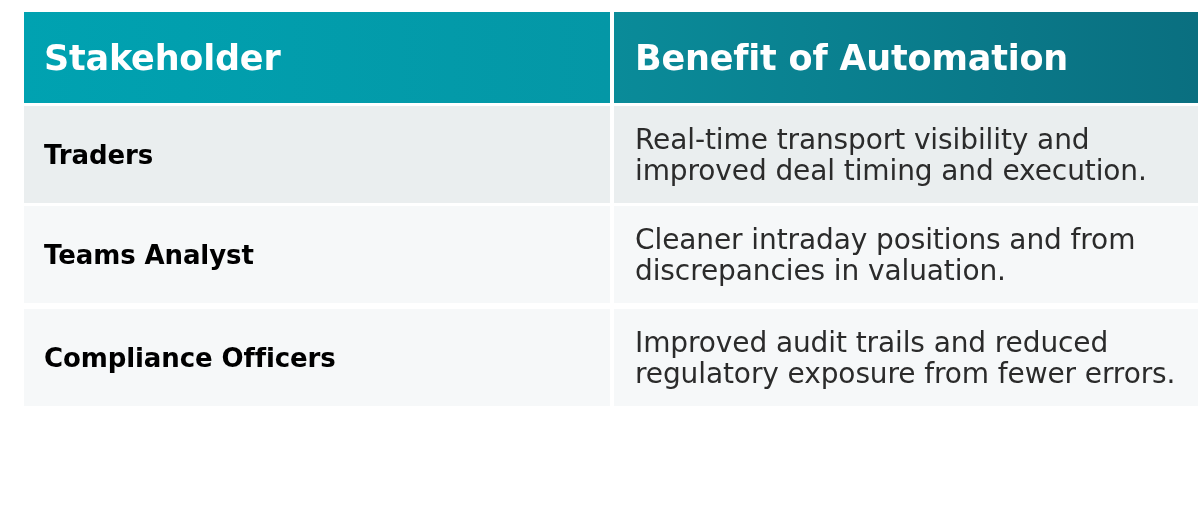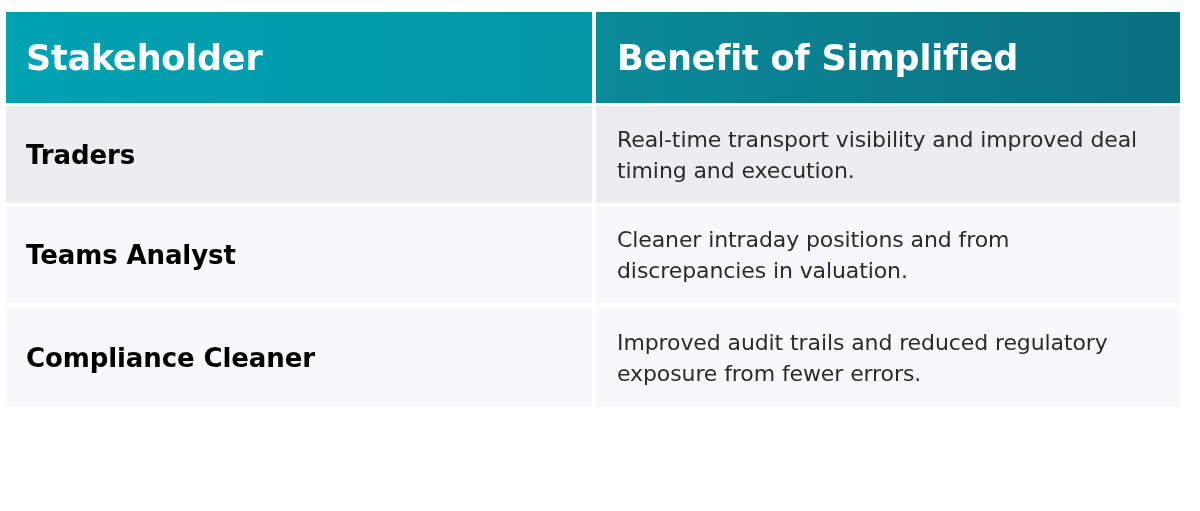--- a/index.html
+++ b/index.html
@@ -12,21 +12,21 @@
     height: 511px;
     font-family: "DejaVu Sans", "Liberation Sans", sans-serif;
     overflow: hidden;
   }
 
   .table-wrap {
     position: relative;
     width: 1200px;
     height: 511px;
     box-sizing: border-box;
-    padding: 12px 0 0 6px;
+    padding: 12px 0 0 24px;
   }
 
   .table {
     width: 1174px;
     border-collapse: separate;
     border-spacing: 0;
     table-layout: fixed;
   }
 
   
@@ -93,21 +93,21 @@
 
   .stakeholder-label {
     font-size: 26px;
     font-weight: bold;
     color: #000000;
     letter-spacing: -0.1px;
     line-height: 30px;
   }
 
   .benefit-text {
-    font-size: 22px;
+    font-size: 28px;
     font-weight: normal;
     color: #2b2b2b;
     line-height: 31px;
     letter-spacing: -0.1px;
     max-width: 545px;
   }
 
   
   .rule-row td {
     height: 3px;
@@ -123,21 +123,21 @@
     <colgroup>
       <col style="width:586px">
       <col style="width:4px">
       <col>
     </colgroup>
 
     <thead>
       <tr class="thead-row">
         <th class="th-stakeholder">Stakeholder</th>
         <th class="th-gap"></th>
-        <th class="th-benefit">Benefit of Simplified</th>
+        <th class="th-benefit">Benefit of Automation</th>
       </tr>
     </thead>
 
     <tbody>
       <tr class="sep-row">
         <td></td>
         <td></td>
         <td></td>
       </tr>
 
@@ -175,21 +175,21 @@
 
 
       <tr class="rule-row">
         <td></td>
         <td></td>
         <td></td>
       </tr>
 
       <tr class="body-row row-shade-b">
         <td class="cell-left">
-          <div class="stakeholder-label">Compliance Cleaner</div>
+          <div class="stakeholder-label">Compliance Officers</div>
         </td>
         <td class="cell-gap"></td>
         <td class="cell-right">
           <div class="benefit-text">Improved audit trails and reduced regulatory exposure from fewer errors.</div>
         </td>
       </tr>
     </tbody>
   </table>
 </div>
 

